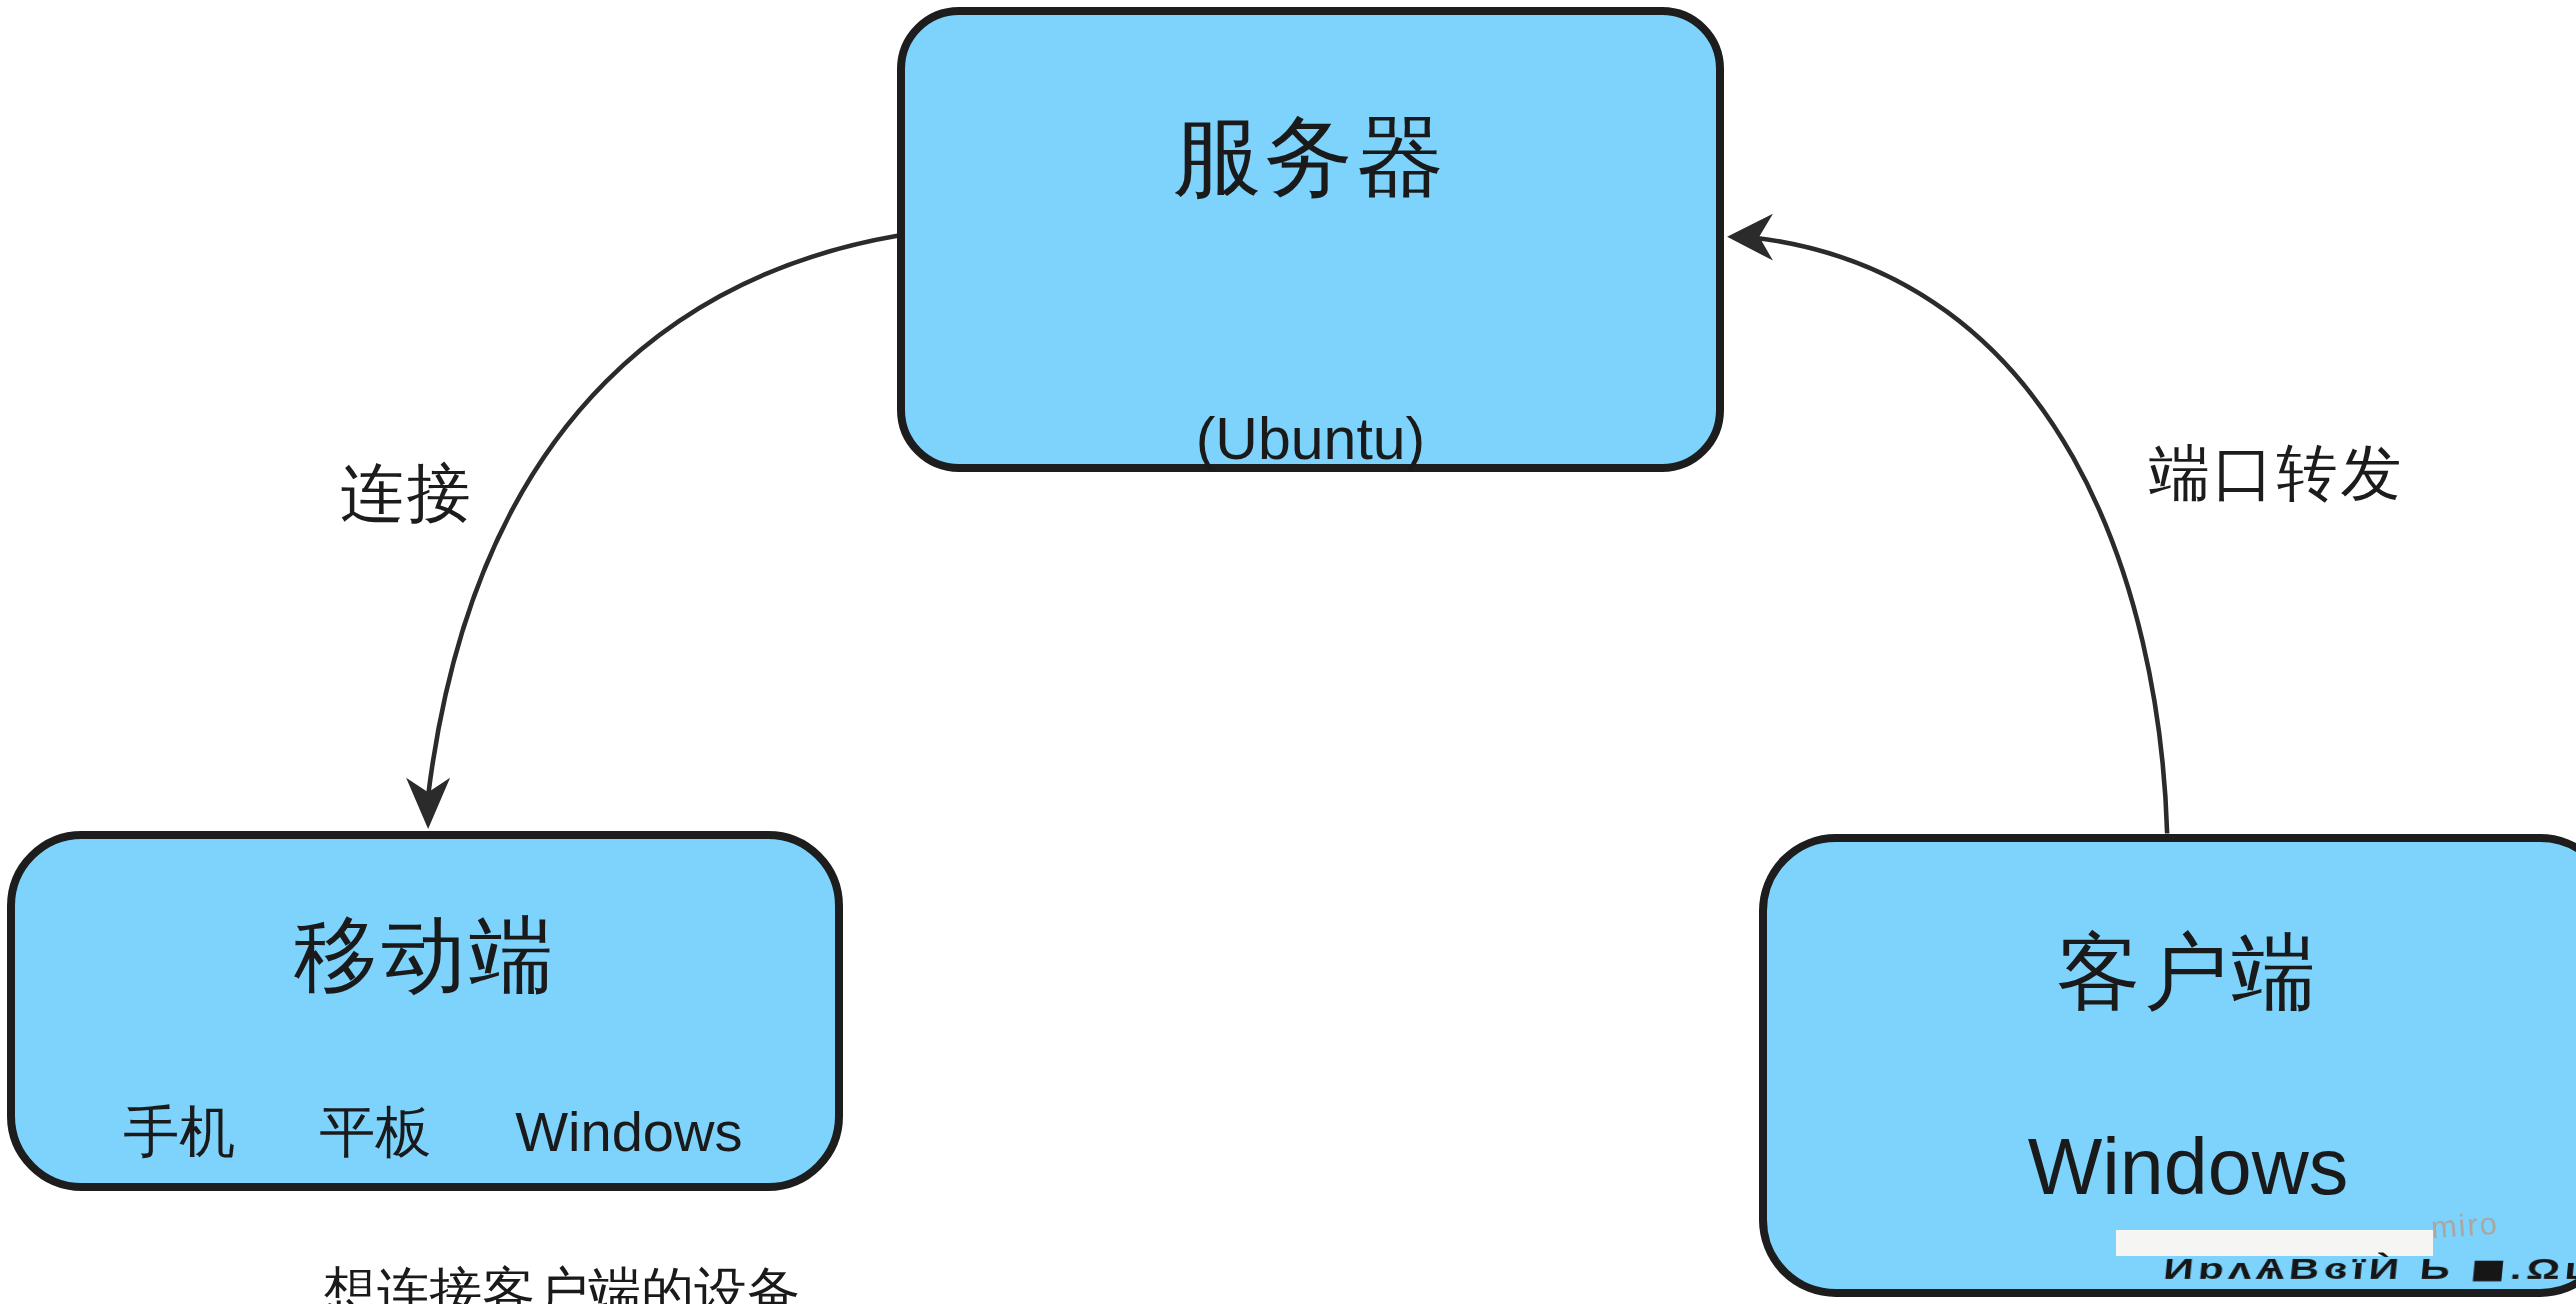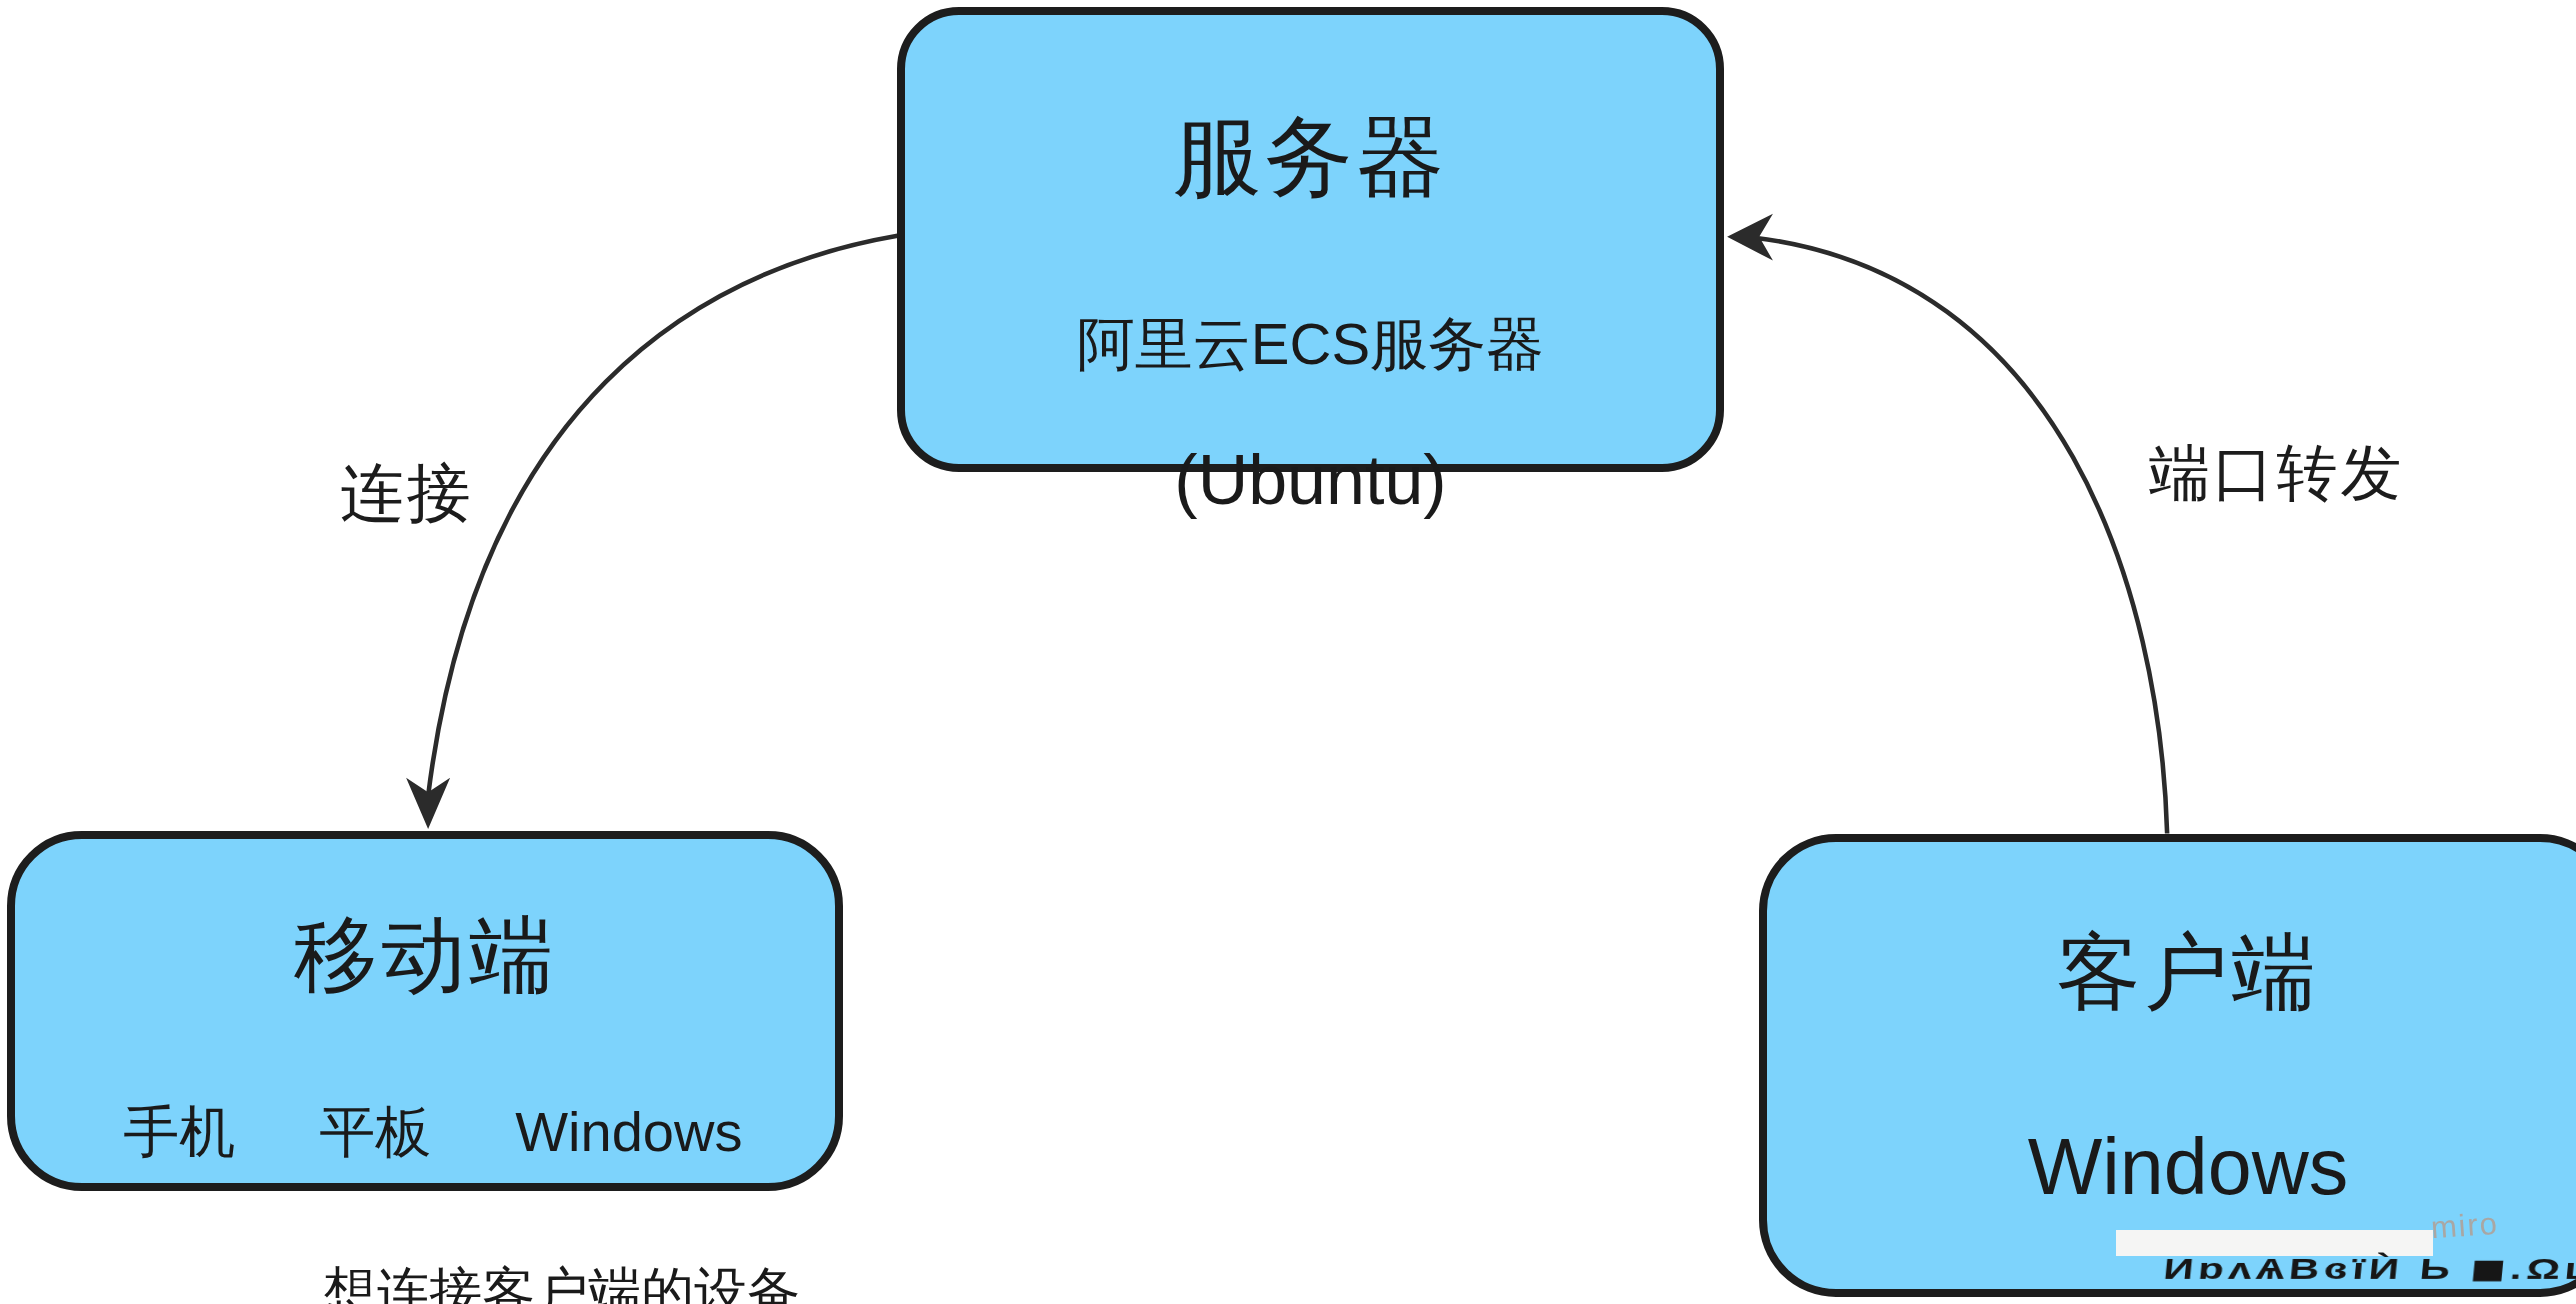--- a/index.html
+++ b/index.html
@@ -23,21 +23,21 @@
     position:absolute;left:0;width:100%;text-align:center;
     font-weight:500;line-height:1;letter-spacing:3.7px;white-space:nowrap;
   }
   .node-sub{
     position:absolute;left:0;width:100%;text-align:center;
     font-weight:400;line-height:1;white-space:nowrap;
   }
 
   #server-title{top:98px;font-size:88px;}
   #server-sub1{top:300px;font-size:58px;}
-  #server-sub2{top:395px;font-size:70px;margin-top:35px;}
+  #server-sub2{top:395px;font-size:59px;}
 
   #mobile-title{top:74px;font-size:84px;}
   #mobile-devices{
     position:absolute;top:265px;left:0;width:100%;
     display:flex;justify-content:center;gap:84px;
     font-size:56px;line-height:1;font-weight:400;
     transform:translateX(-16.5px);white-space:nowrap;padding-left:24px;
   }
   #mobile-note{
     position:absolute;top:426px;right:35px;
@@ -79,21 +79,20 @@
     <path d="M 443 848 L 467 904 L 491 848 L 467 864 Z" fill="#2b2b2b" stroke="none"></path>
   </g>
   <g>
     <path d="M 2364 909 C 2356 640, 2248 300, 1914 259" fill="none" stroke="#2b2b2b" stroke-width="5"></path>
     <path d="M 1934 233 L 1884 258 L 1934 284 L 1919 258 Z" fill="#2b2b2b" stroke="none"></path>
   </g>
 </svg>
 
 <div class="node" id="server-box">
   <div class="node-title" id="server-title">服务器</div>
-  <div class="node-sub" id="server-sub1">阿里云ECS服务器</div>
   <div class="node-sub" id="server-sub2">(Ubuntu)</div>
 </div>
 
 <div class="node" id="mobile-box">
   <div class="node-title" id="mobile-title">移动端</div>
   <div id="mobile-devices">
     <span>手机</span>
     <span>平板</span>
     <span>Windows</span>
   </div>

